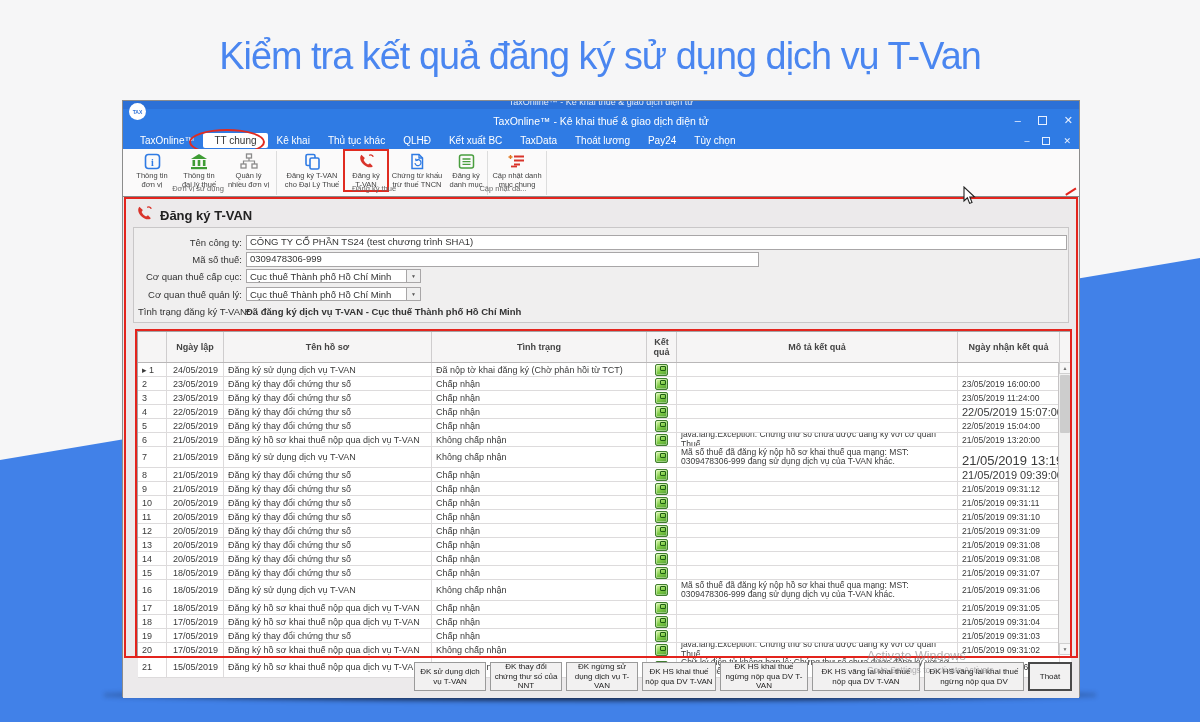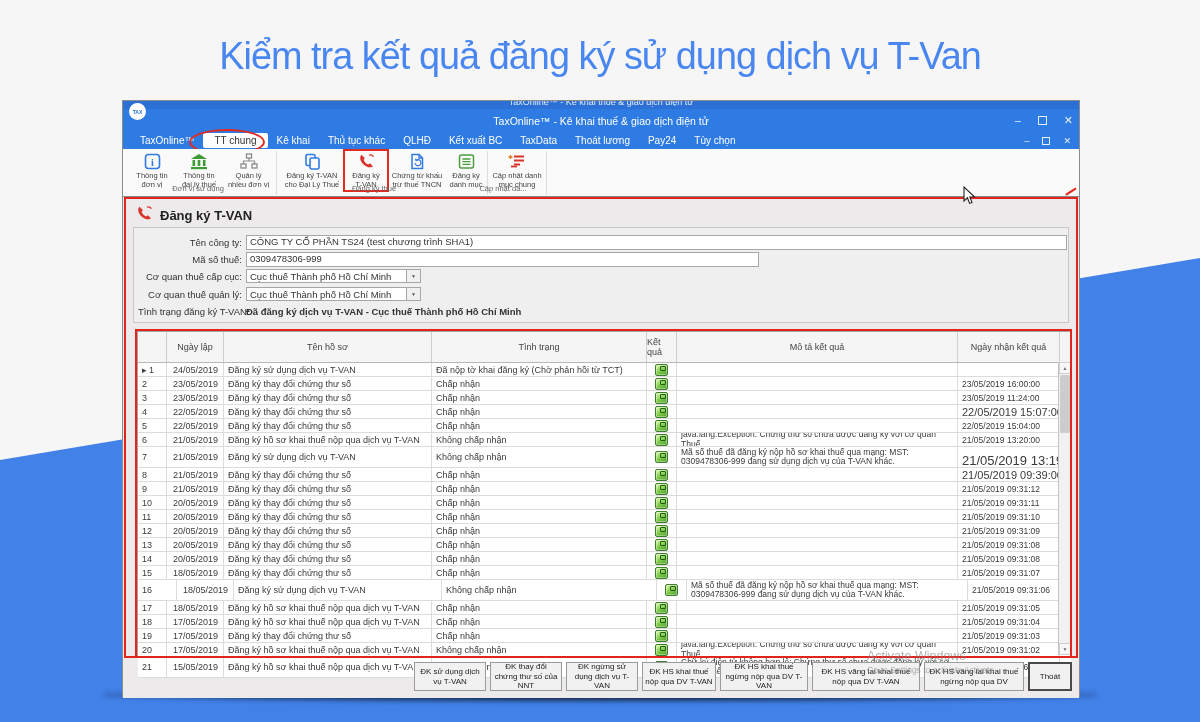--- a/index.html
+++ b/index.html
@@ -64,21 +64,21 @@
   .select .arrow{position:absolute;right:0;top:0;bottom:0;width:13px;border-left:1px solid #a8a6a7;
        background:#f0f0f0;display:flex;align-items:center;justify-content:center;font-size:5px;color:#555;}
   .fbold{font-weight:bold;}
   
   .anno-table{position:absolute;left:12px;top:132px;width:937px;height:329px;
        border:2px solid #e3241d;pointer-events:none;z-index:40;box-sizing:border-box;}
   .tbl{position:absolute;left:14px;top:134px;width:935px;height:325px;background:#fff;
        border:1px solid #a5a3a4;box-sizing:border-box;font-size:9px;color:#3a3a3a;}
   .thead{display:flex;height:30px;background:#f6f5f5;border-bottom:1px solid #b9b7b8;}
   .th{display:flex;align-items:center;justify-content:center;border-right:1px solid #cfcdce;
-      box-sizing:border-box;color:#444;}
+      box-sizing:border-box;text-align:center;color:#444;font-weight:bold;}
   .trow{display:flex;border-bottom:1px solid #dddbdc;background:#fff;}
   .td{border-right:1px solid #dddbdc;box-sizing:border-box;padding:0 0 0 4px;display:flex;
       align-items:center;overflow:hidden;white-space:nowrap;}
   .td.wrap{white-space:normal;line-height:1.08;font-size:8.5px;}
   .td.center{justify-content:center;padding:0;}
   .res-icon{width:11px;height:10px;border:1px solid #3f7d2e;border-radius:2px;position:relative;
       background:linear-gradient(150deg,#cdf39b 10%,#7cc944 55%,#55a335 95%);
       box-shadow:inset 0 0 0 1px rgba(255,255,255,.35);}
   .res-icon::after{content:"";position:absolute;right:1px;top:1px;width:4px;height:3px;
       border:1px solid #1e5c14;border-radius:1px;}
@@ -446,21 +446,21 @@
             <div class="td" style="width: 57px; padding-left: 6px;">18/05/2019</div>
             <div class="td" style="width: 208px;">Đăng ký thay đổi chứng thư số</div>
             <div class="td" style="width: 215px;">Chấp nhận</div>
             <div class="td center" style="width: 30px;">
               <span class="res-icon"></span>
             </div>
             <div class="td wrap" style="width: 281px;"></div>
             <div class="td" style="width: 102px; font-size: 8.5px;">21/05/2019 09:31:07</div>
           </div>
           <div class="trow" style="height: 20px;">
-            <div class="td" style="width: 39px;">16</div>
+            <div class="td" style="width: 29px;">16</div>
             <div class="td" style="width: 57px; padding-left: 6px;">18/05/2019</div>
             <div class="td" style="width: 208px;">Đăng ký sử dụng dịch vụ T-VAN</div>
             <div class="td" style="width: 215px;">Không chấp nhận</div>
             <div class="td center" style="width: 30px;">
               <span class="res-icon"></span>
             </div>
             <div class="td wrap" style="width: 281px;">Mã số thuế đã đăng ký nộp hồ sơ khai thuế qua mạng: MST: 0309478306-999 đang sử dụng dịch vụ của T-VAN khác.</div>
             <div class="td" style="width: 102px; font-size: 8.5px;">21/05/2019 09:31:06</div>
           </div>
           <div class="trow" style="height: 13px;">

